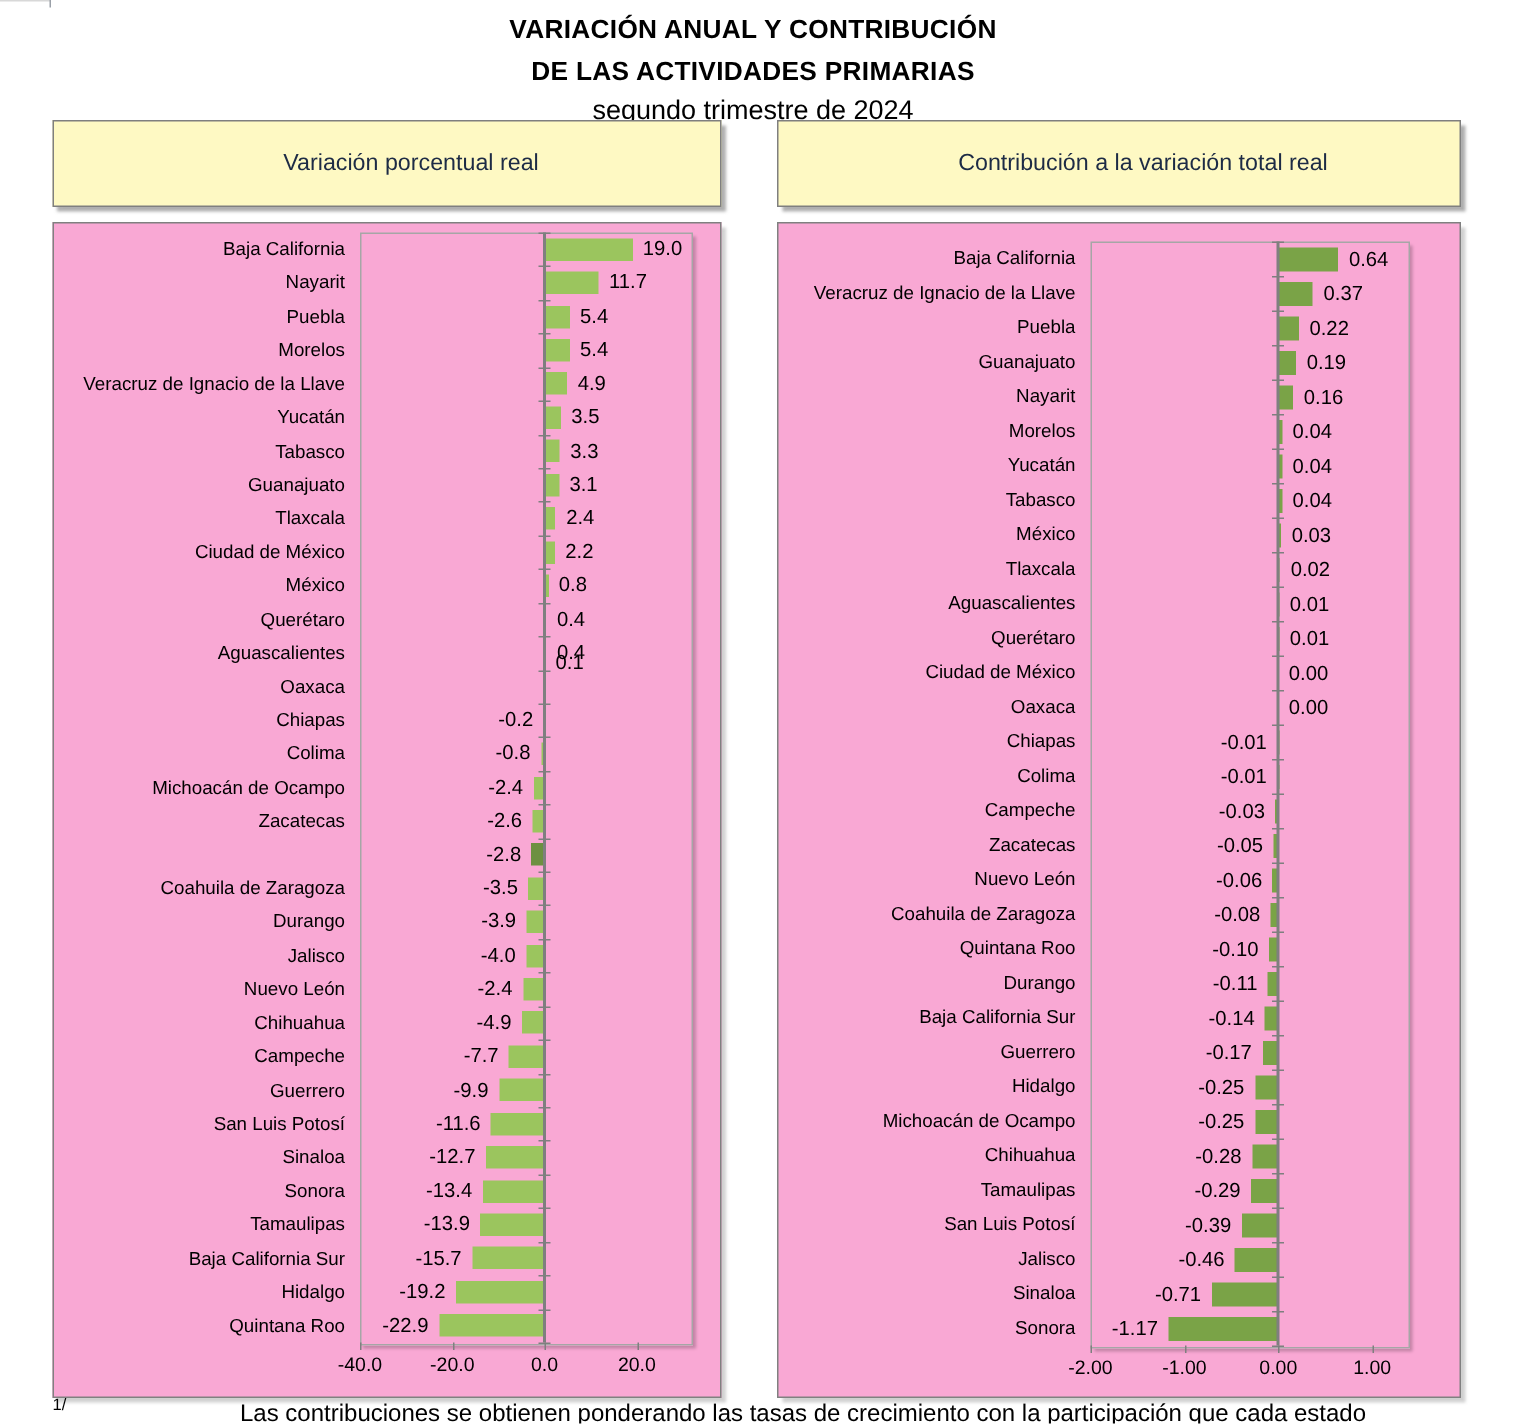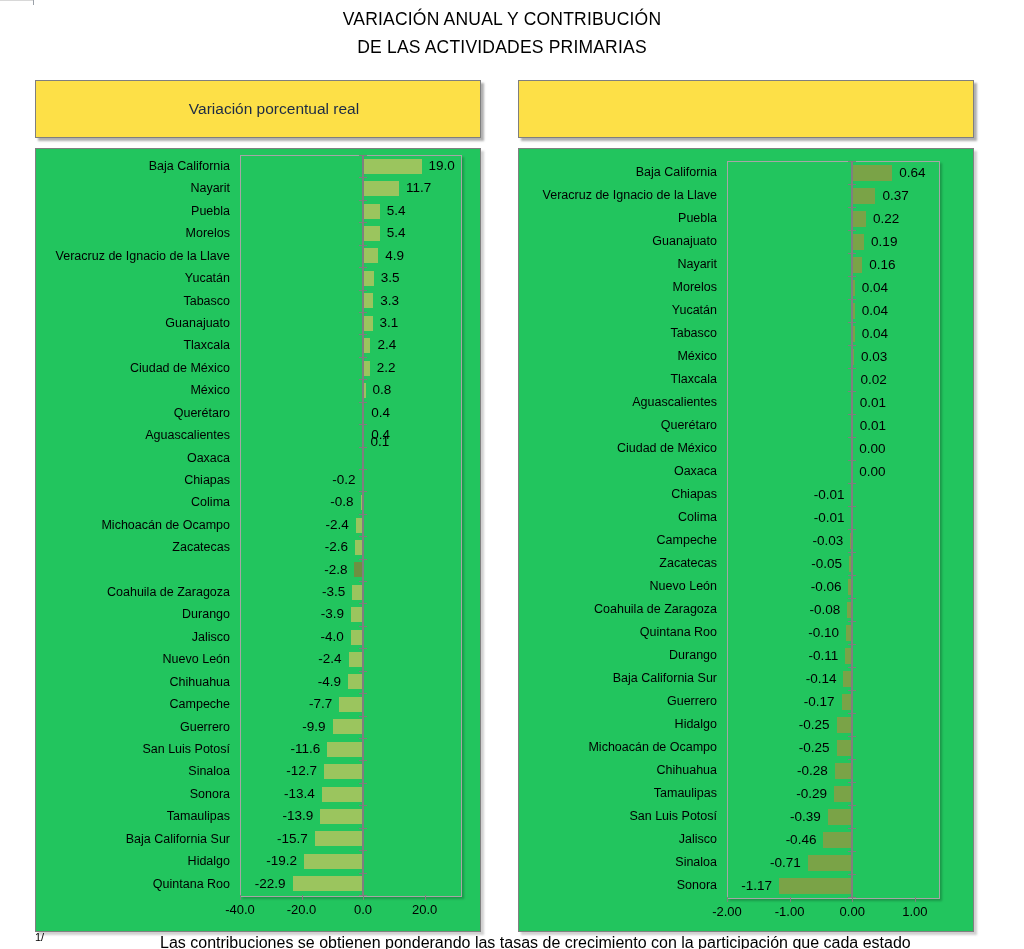--- a/index.html
+++ b/index.html
@@ -2,36 +2,36 @@
 <html><head>
 <meta charset="utf-8">
 <style>
   html,body{margin:0;padding:0;}
   body{
     width:1024px;height:949px;overflow:hidden;position:relative;
     background:#ffffff;color:#000;
     font-family:"Liberation Sans", sans-serif;
   }
   .title-block{position:absolute;top:5px;left:0;width:1004px;text-align:center;}
-  .title-main{font-weight:normal;font-size:17.5px;line-height:28px;letter-spacing:.2px;}
+  .title-main{font-weight:bold;font-size:17.5px;line-height:28px;letter-spacing:.2px;}
   .title-sub{font-size:18px;line-height:24px;}
 
   .panel{position:absolute;top:80px;}
   .panel-left{left:35px;width:446px;}
   .panel-right{left:518px;width:456px;}
   .panel-header{
-    height:56px;background:#fde047;border:1px solid #7f7f7f;
+    height:56px;background:#fef9c3;border:1px solid #7f7f7f;
     box-shadow:3px 3px 2px rgba(110,110,110,.55);
     display:flex;flex-direction:column;justify-content:center;text-align:center;
     font-size:15.5px;line-height:20px;color:#1d2b45;padding-left:32px;
   }
   .panel-header sup{font-size:10px;}
   .chart-box{
     position:absolute;top:68px;left:0;width:100%;height:784px;box-sizing:border-box;
-    background:#22c55e;border:1px solid #808080;box-shadow:3px 3px 2px rgba(150,150,150,.45);
+    background:#f9a8d4;border:1px solid #808080;box-shadow:3px 3px 2px rgba(150,150,150,.45);
   }
   .plot-border{position:absolute;border:1px solid #a6a6a6;box-shadow:2px 2px 2px rgba(0,0,0,.22);background:transparent;}
   .zero-line{position:absolute;background:#7f7f7f;}
   .cat-tick{position:absolute;background:#7f7f7f;}
   .x-tick{position:absolute;background:#7f7f7f;}
   .x-label{position:absolute;font-size:13px;text-align:center;white-space:nowrap;}
   .row-label{position:absolute;text-align:right;font-size:12.5px;white-space:nowrap;overflow:hidden;}
   .bar{position:absolute;}
   .val{position:absolute;font-size:13.5px;white-space:nowrap;}
   .val.neg{transform:translateX(-100%);}
@@ -45,20 +45,21 @@
 </style>
 </head>
 <body>
 
 <div class="artifact-h"></div>
 <div class="artifact-v"></div>
 
 <div class="title-block">
   <div class="title-main">VARIACIÓN ANUAL Y CONTRIBUCIÓN</div>
   <div class="title-main">DE LAS ACTIVIDADES PRIMARIAS</div>
+  <div class="title-sub">segundo trimestre de 2024</div>
 </div>
 
 <section class="panel panel-left">
   <header class="panel-header">
     <div><span>Variación porcentual real</span></div>
   </header>
   <div class="chart-box" id="chart0">
       <div class="plot-border" style="left: 204px; top: 6px; width: 220px; height: 740px;"></div>
       <div class="row-label" style="left: 2px; top: 6px; width: 192px; height: 22.4242px; line-height: 22.4242px;">Baja California</div>
       <div class="bar" style="top: 9.71212px; height: 15px; left: 327.077px; width: 58.4615px; background: rgb(155, 197, 94);"></div>
@@ -199,20 +200,21 @@
       <div class="x-label" style="left: 235.538px; top: 753px; width: 60px;">-20.0</div>
       <div class="x-tick" style="left: 327.077px; top: 746px; width: 1px; height: 5px;"></div>
       <div class="x-label" style="left: 297.077px; top: 753px; width: 60px;">0.0</div>
       <div class="x-tick" style="left: 388.615px; top: 746px; width: 1px; height: 5px;"></div>
       <div class="x-label" style="left: 358.615px; top: 753px; width: 60px;">20.0</div>
     </div>
 </section>
 
 <section class="panel panel-right">
   <header class="panel-header">
+    <div><span>Contribución a la variación total real</span></div>
   </header>
   <div class="chart-box" id="chart1">
       <div class="plot-border" style="left: 208px; top: 12px; width: 211px; height: 736px;"></div>
       <div class="row-label" style="left: 2px; top: 12px; width: 196px; height: 23px; line-height: 23px;">Baja California</div>
       <div class="bar" style="top: 15.5px; height: 16px; left: 333.223px; width: 40.0712px; background: rgb(122, 163, 71);"></div>
       <div class="val" style="top: 12px; height: 23px; line-height: 23px; left: 380.294px;">0.64</div>
       <div class="row-label" style="left: 2px; top: 35px; width: 196px; height: 23px; line-height: 23px;">Veracruz de Ignacio de la Llave</div>
       <div class="bar" style="top: 38.5px; height: 16px; left: 333.223px; width: 23.1662px; background: rgb(122, 163, 71);"></div>
       <div class="val" style="top: 35px; height: 23px; line-height: 23px; left: 363.389px;">0.37</div>
       <div class="row-label" style="left: 2px; top: 58px; width: 196px; height: 23px; line-height: 23px;">Puebla</div>

